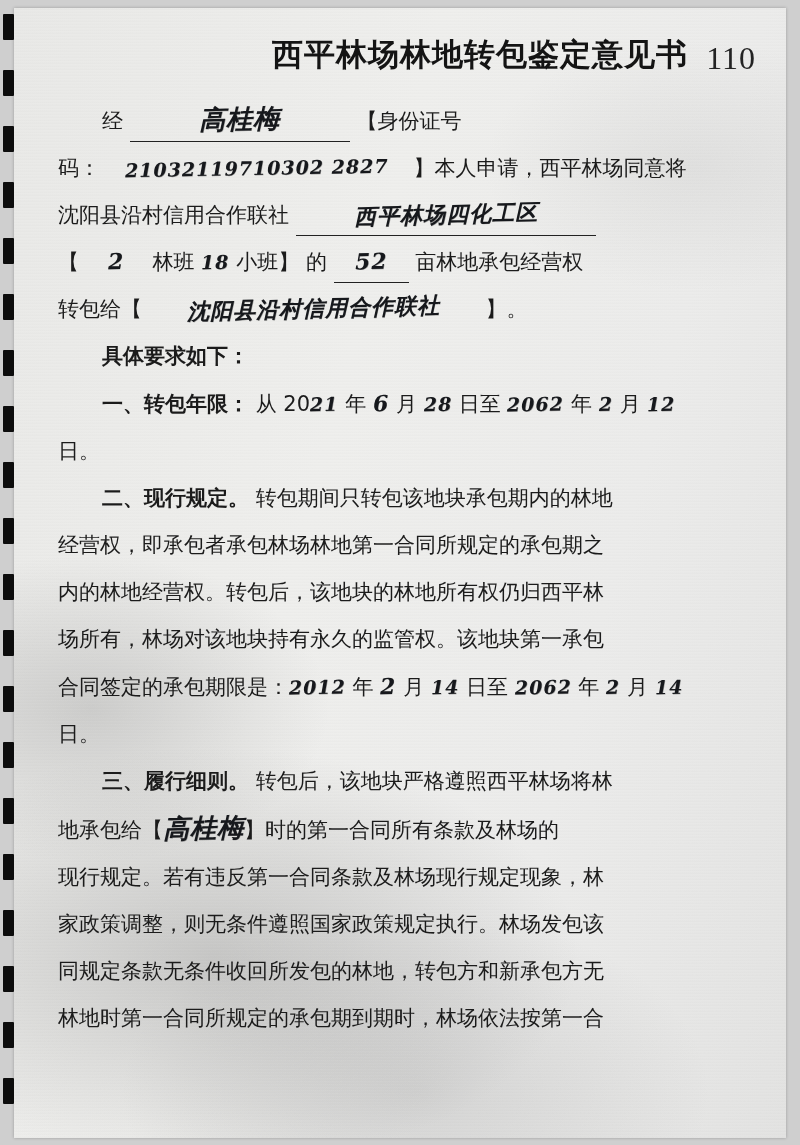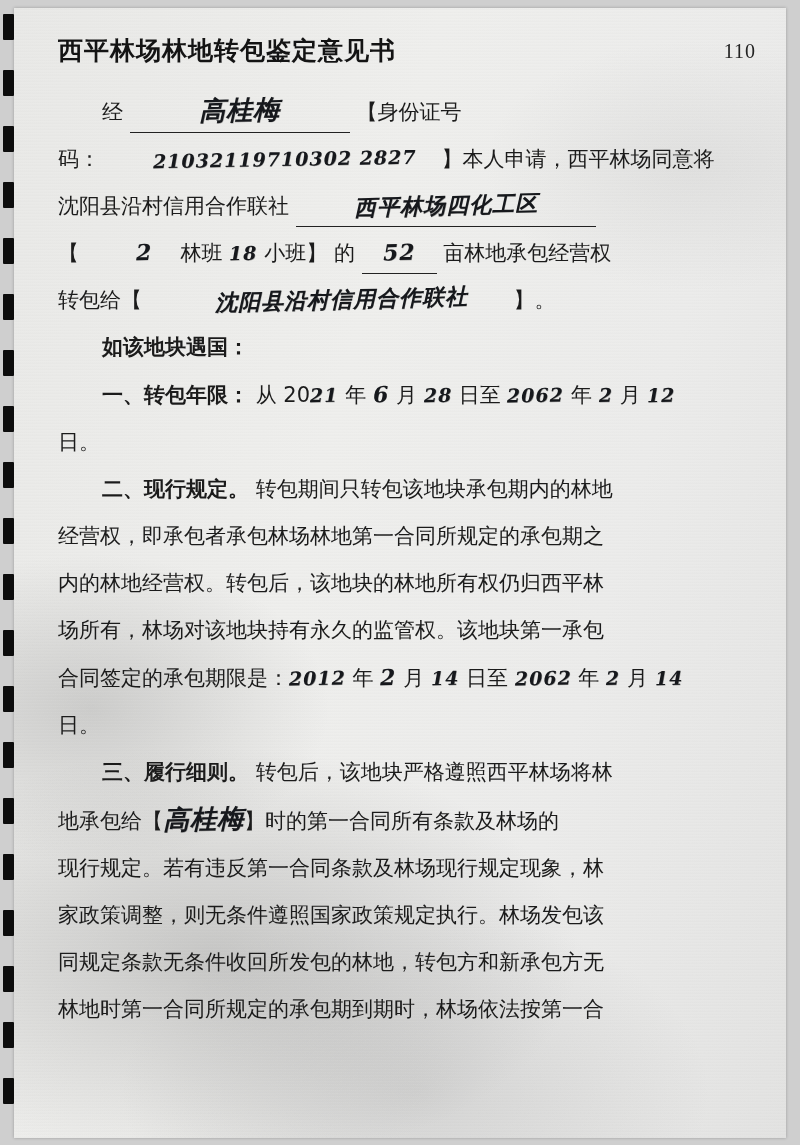--- a/index.html
+++ b/index.html
@@ -55,35 +55,35 @@
     border-radius: 1px;
   }
   .content {
     position: absolute;
     left: 58px;
     top: 34px;
     width: 660px;
     color: #1c1c1c;
   }
   .title {
-    text-align: left;
+    text-align: right;
     font-family: "DejaVu Sans", sans-serif;
     font-weight: bold;
-    font-size: 25px;
+    font-size: 31px;
     letter-spacing: 1px;
     margin: 0 0 6px 0;
     color: #141414;
     padding-right: 30px;
   }
   .pagenum {
     position: absolute;
     right: 44px;
     top: 40px;
     font-family: "Liberation Serif", serif;
-    font-size: 20px;
+    font-size: 32px;
     color: #232323;
     letter-spacing: 1px;
   }
   .body {
     margin-top: 22px;
     font-size: 21px;
     line-height: 47px;
     color: #1b1b1b;
     font-family: "DejaVu Sans", sans-serif;
   }
@@ -109,21 +109,21 @@
     border-bottom: 1.6px solid #222;
     text-align: center;
     vertical-align: baseline;
     line-height: 40px;
   }
   .w220 { width: 220px; }
   .w300 { width: 300px; }
   .w75 { width: 75px; }
   .w60 { width: 60px; }
   .w330 { width: 330px; }
-  .nb { border-bottom: none; margin-left: 28px; }
+  .nb { border-bottom: none; }
 </style>
 </head>
 <body>
 
 <div class="page">
 
   <div class="paper"></div>
 
   <div class="binding">
     <div class="hole" style="top:14px"></div>
@@ -183,21 +183,21 @@
         <span class="ul w75"><span class="hw md">52</span></span>
         <span>亩林地承包经营权</span>
       </div>
 
       <div class="ln">
         <span>转包给【</span>
         <span class="ul w330 nb"><span class="hw md">沈阳县沿村信用合作联社</span></span>
         <span>】。</span>
       </div>
 
-      <div class="ln indent b">如该地块遇国：</div>
+      <div class="ln indent b">具体要求如下：</div>
 
       <div class="ln">
         <span class="indent b">一、转包年限：</span>
         <span>从 20</span><span class="hw sm">21</span>
         <span>年</span>
         <span class="hw md">6</span>
         <span>月</span>
         <span class="hw sm">28</span>
         <span>日至</span>
         <span class="hw sm">2062</span>

